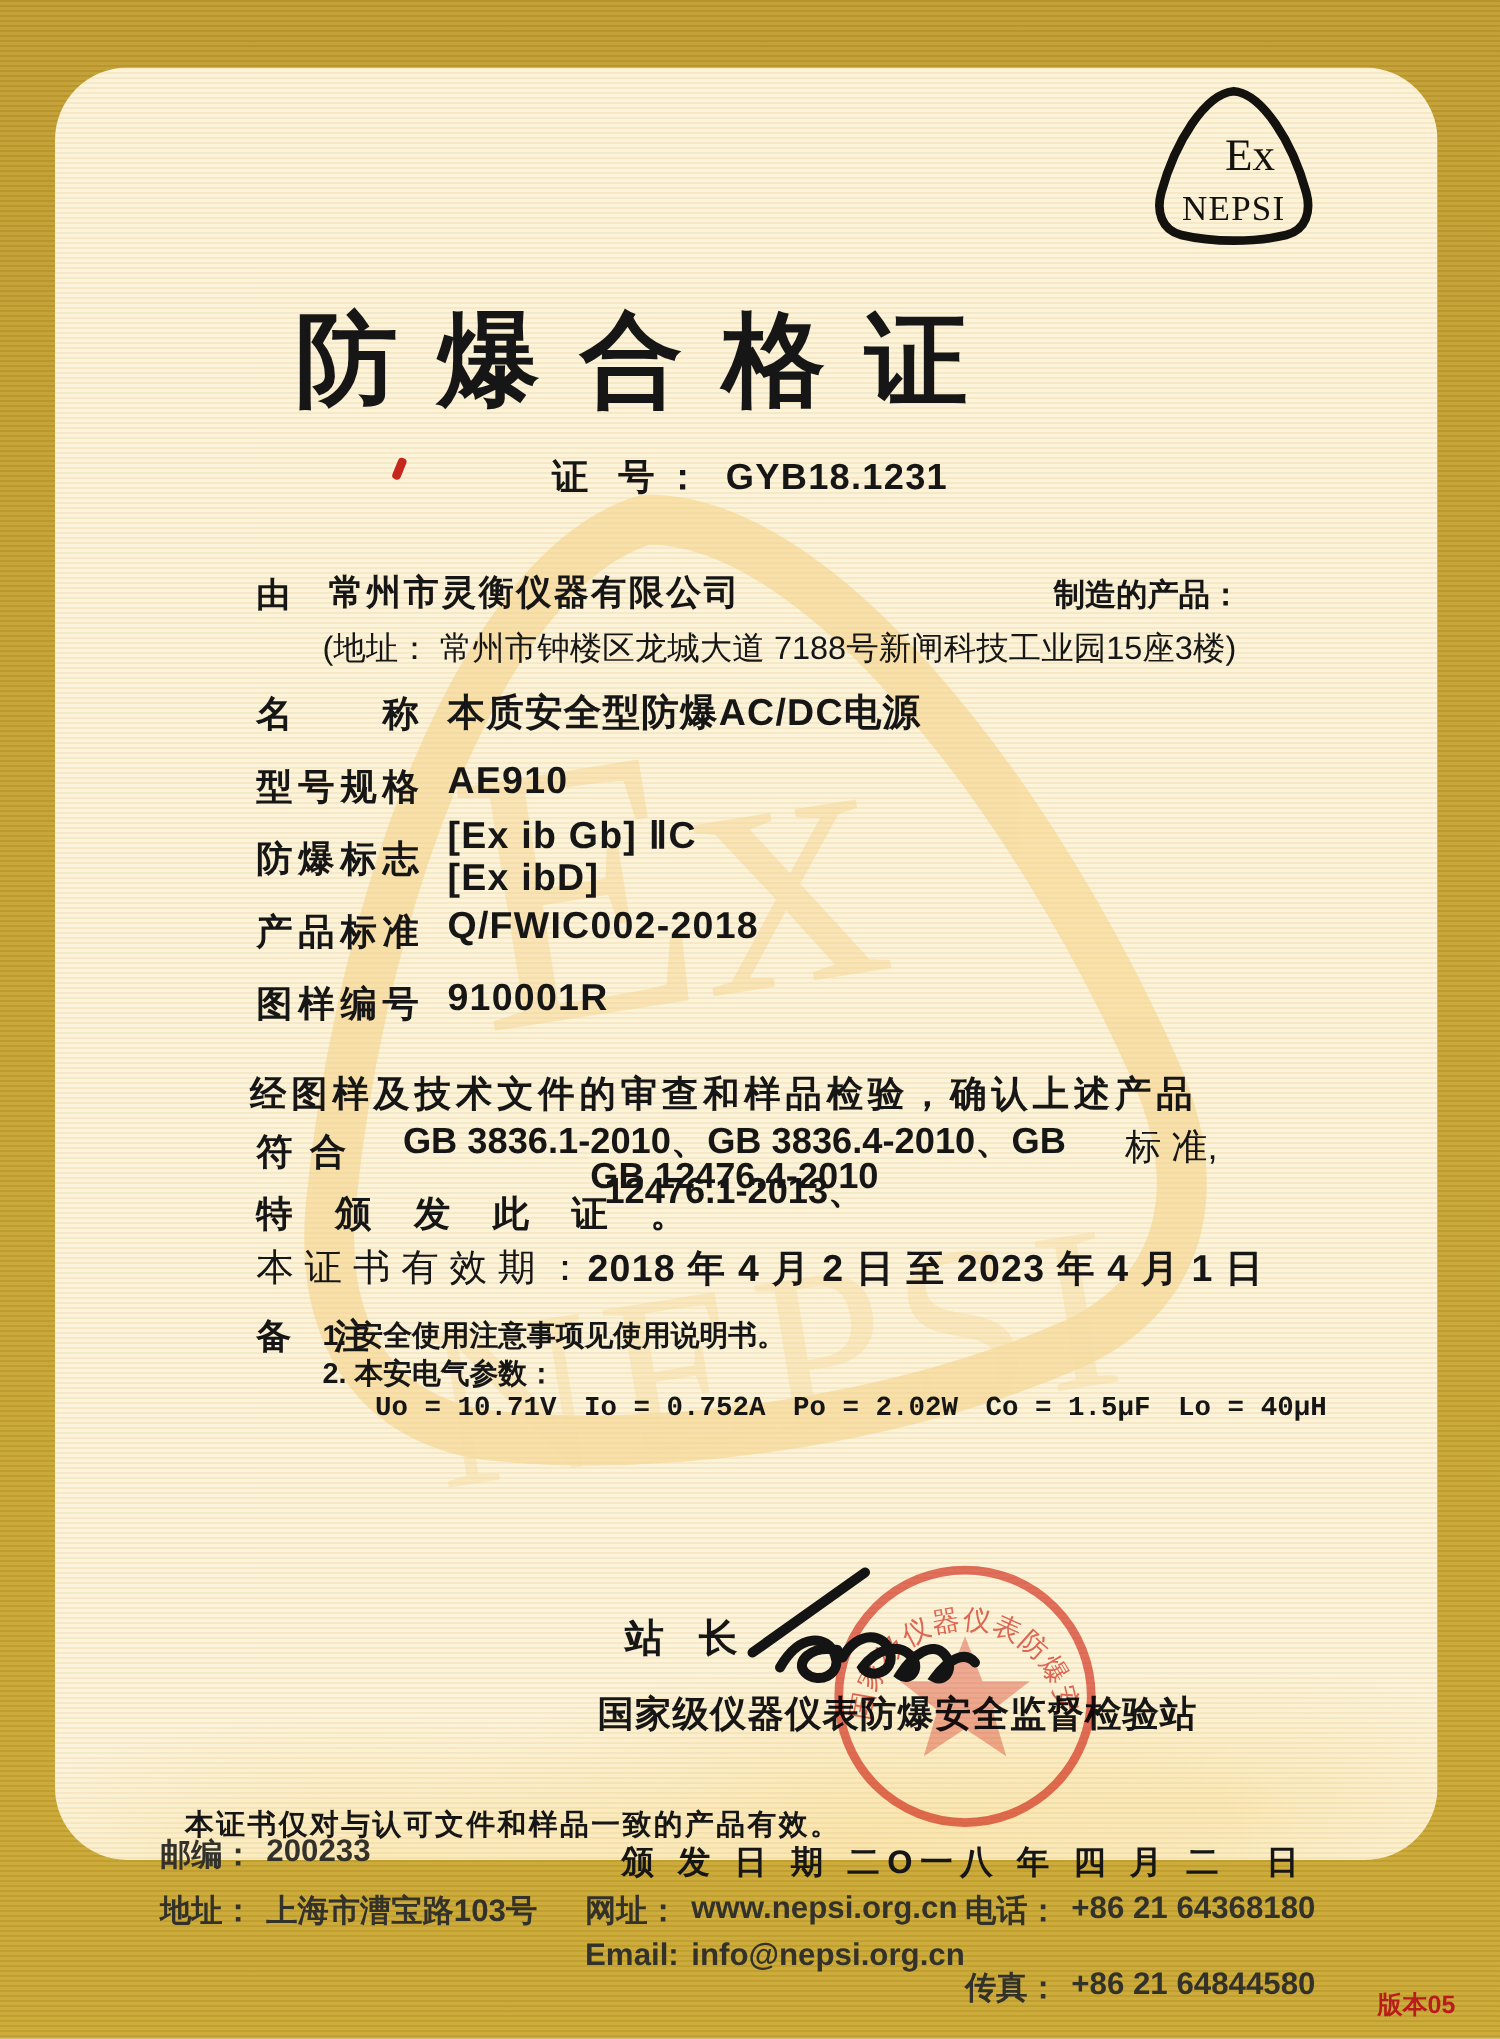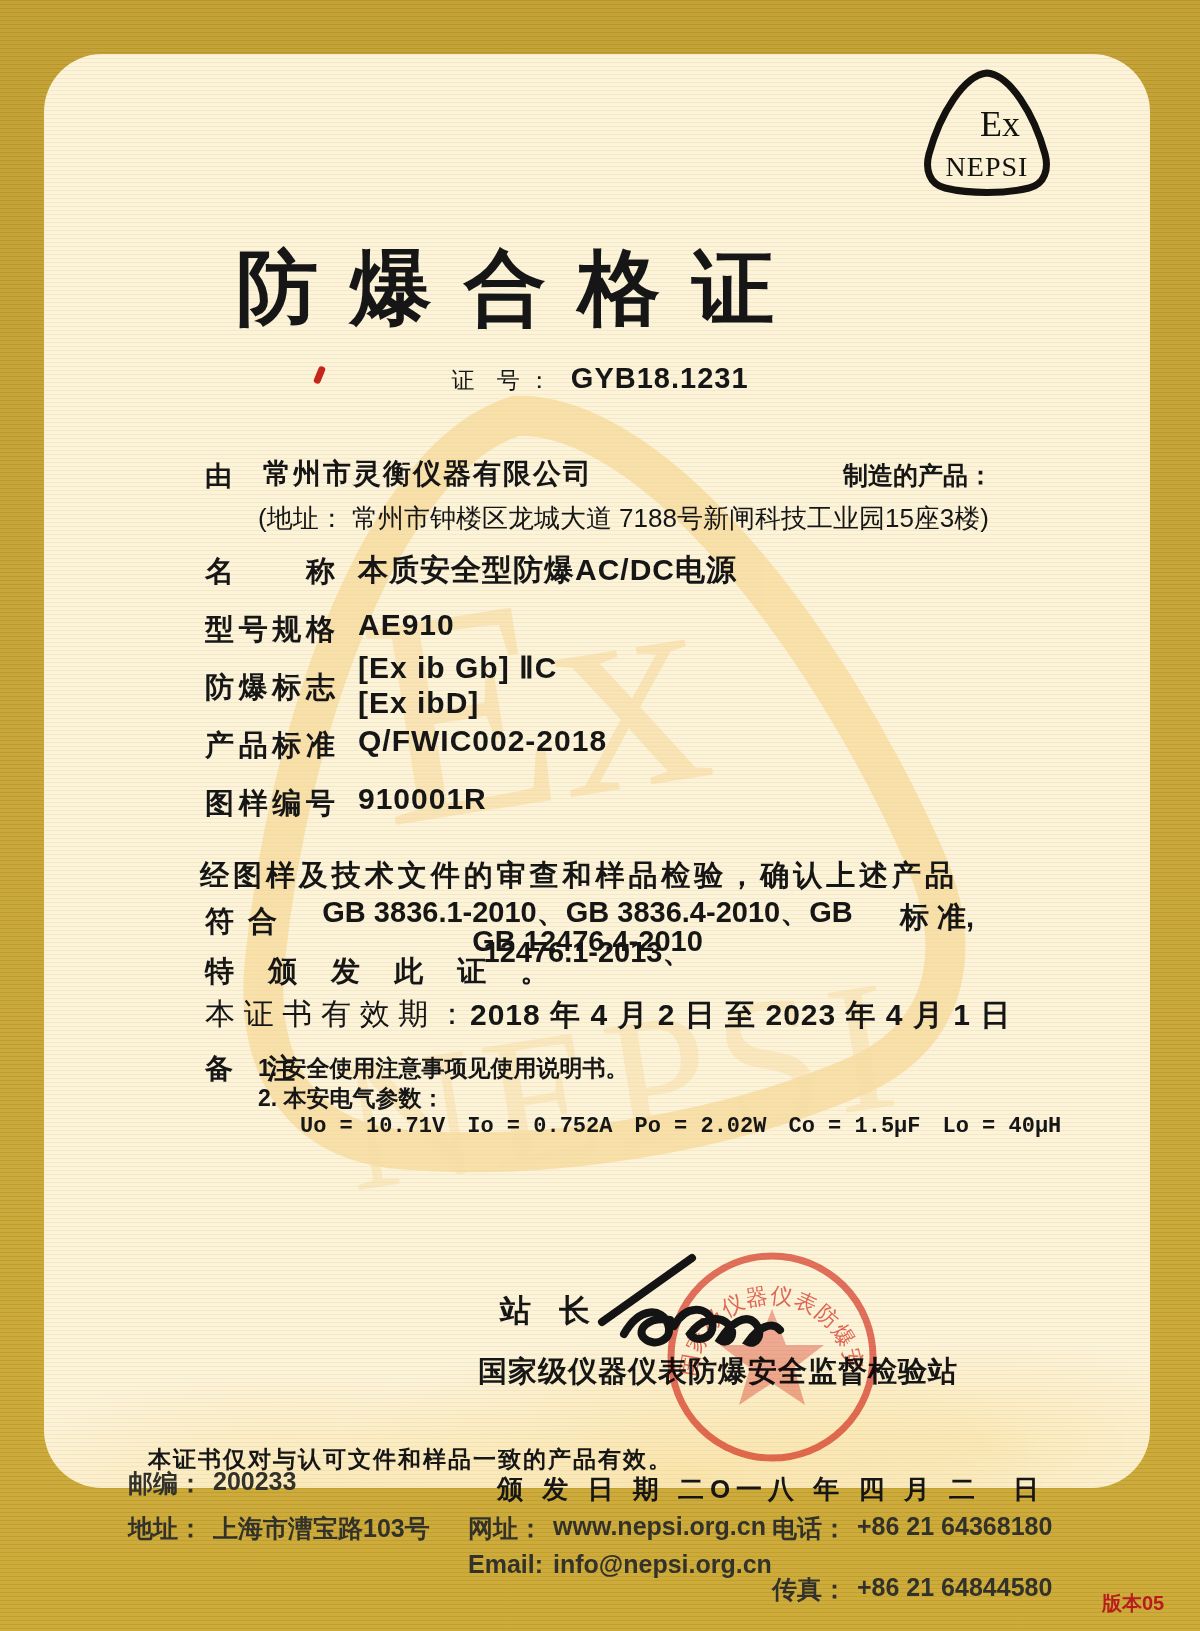--- a/index.html
+++ b/index.html
@@ -19,40 +19,40 @@
       radial-gradient(ellipse 520px 200px at 58% 99%, rgba(246,212,122,.55), transparent 70%),
       radial-gradient(ellipse 430px 160px at 22% 100%, rgba(247,217,132,.45), transparent 72%),
       radial-gradient(ellipse 380px 150px at 85% 97%, rgba(246,214,126,.38), transparent 72%),
       #fbf2d8;
     z-index:0;
   }
   #watermark{left:60px;top:290px;z-index:1;}
   #logo{left:912px;top:66px;z-index:2;}
   #title{left:0;top:234px;width:1042px;text-align:center;font-size:82px;font-weight:700;letter-spacing:32px;z-index:2;}
   #certno{left:0;top:362px;width:1200px;text-align:center;z-index:2;}
-  #certno .lab{font-size:23px;font-weight:400;letter-spacing:8px;}
+  #certno .lab{font-size:29px;font-weight:700;letter-spacing:8px;}
   #certno .val{font-size:29px;font-weight:700;margin-left:12px;letter-spacing:1px;}
   #redfleck{left:316px;top:366px;width:7px;height:18px;background:#c5271d;border-radius:3px;transform:rotate(22deg);z-index:2;}
   .z2{z-index:2;}
   #mfr-prefix{left:205px;top:458px;font-size:27px;font-weight:600;}
   #mfr-name{left:263px;top:455px;font-size:28px;font-weight:700;letter-spacing:2px;}
   #mfr-suffix{left:843px;top:459px;font-size:25px;font-weight:600;}
   #mfr-address{left:258px;top:501px;font-size:26px;font-weight:500;}
   .flabel{left:205px;width:130px;font-size:29px;font-weight:600;text-align:justify;text-align-last:justify;}
   .fvalue{left:358px;font-size:30px;font-weight:700;letter-spacing:1px;}
   #fl0{top:552px;} #fv0{top:550px;}
   #fl1{top:610px;} #fv1{top:608px;}
   #fl2{top:668px;} #fv2a{top:650px;} #fv2b{top:686px;}
   #fl3{top:726px;} #fv3{top:724px;}
   #fl4{top:784px;} #fv4{top:782px;}
   #st-line1{left:200px;top:856px;width:754px;font-size:29px;font-weight:600;text-align:justify;text-align-last:justify;}
   #st-fuhe{left:205px;top:902px;width:72px;font-size:29px;font-weight:600;text-align:justify;text-align-last:justify;}
   #st-std1{left:275px;top:893px;width:625px;text-align:center;font-size:29px;font-weight:700;}
   #st-std2{left:275px;top:925px;width:625px;text-align:center;font-size:29px;font-weight:700;}
-  #st-biao{left:900px;top:898px;font-size:29px;font-weight:700;}
+  #st-biao{left:900px;top:898px;font-size:29px;font-weight:400;}
   #st-line2{left:205px;top:952px;font-size:29px;font-weight:600;letter-spacing:13px;}
   #validity-label{left:205px;top:994px;width:262px;font-size:30px;font-weight:400;text-align:justify;text-align-last:justify;}
   #validity-value{left:470px;top:995px;font-size:30px;font-weight:600;letter-spacing:1px;}
   #remarks-label{left:205px;top:1050px;width:90px;font-size:28px;font-weight:700;text-align:justify;text-align-last:justify;}
   #remark1{left:258px;top:1053px;font-size:23px;font-weight:600;}
   #remark2{left:258px;top:1083px;font-size:23px;font-weight:600;}
   #remark-params{left:300px;top:1110px;font-size:22px;font-weight:700;font-family:"Liberation Mono",monospace;}
   #chief{left:500px;top:1290px;font-size:31px;font-weight:700;letter-spacing:28px;}
   #org{left:478px;top:1352px;font-size:29px;font-weight:600;letter-spacing:1px;}
   #issue-date{left:497px;top:1472px;font-size:26px;font-weight:600;letter-spacing:6px;}

